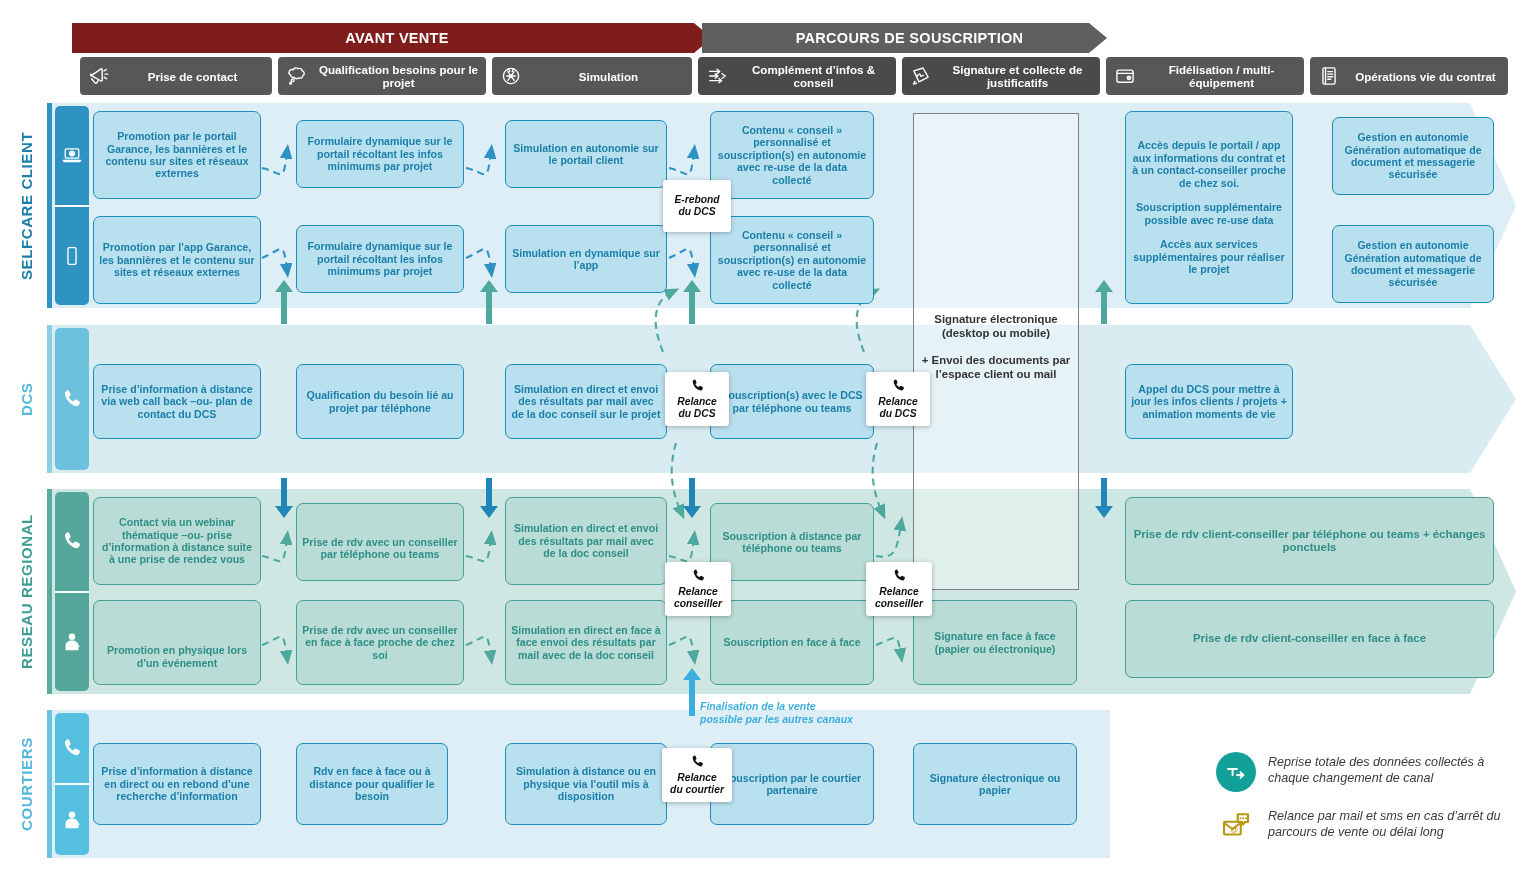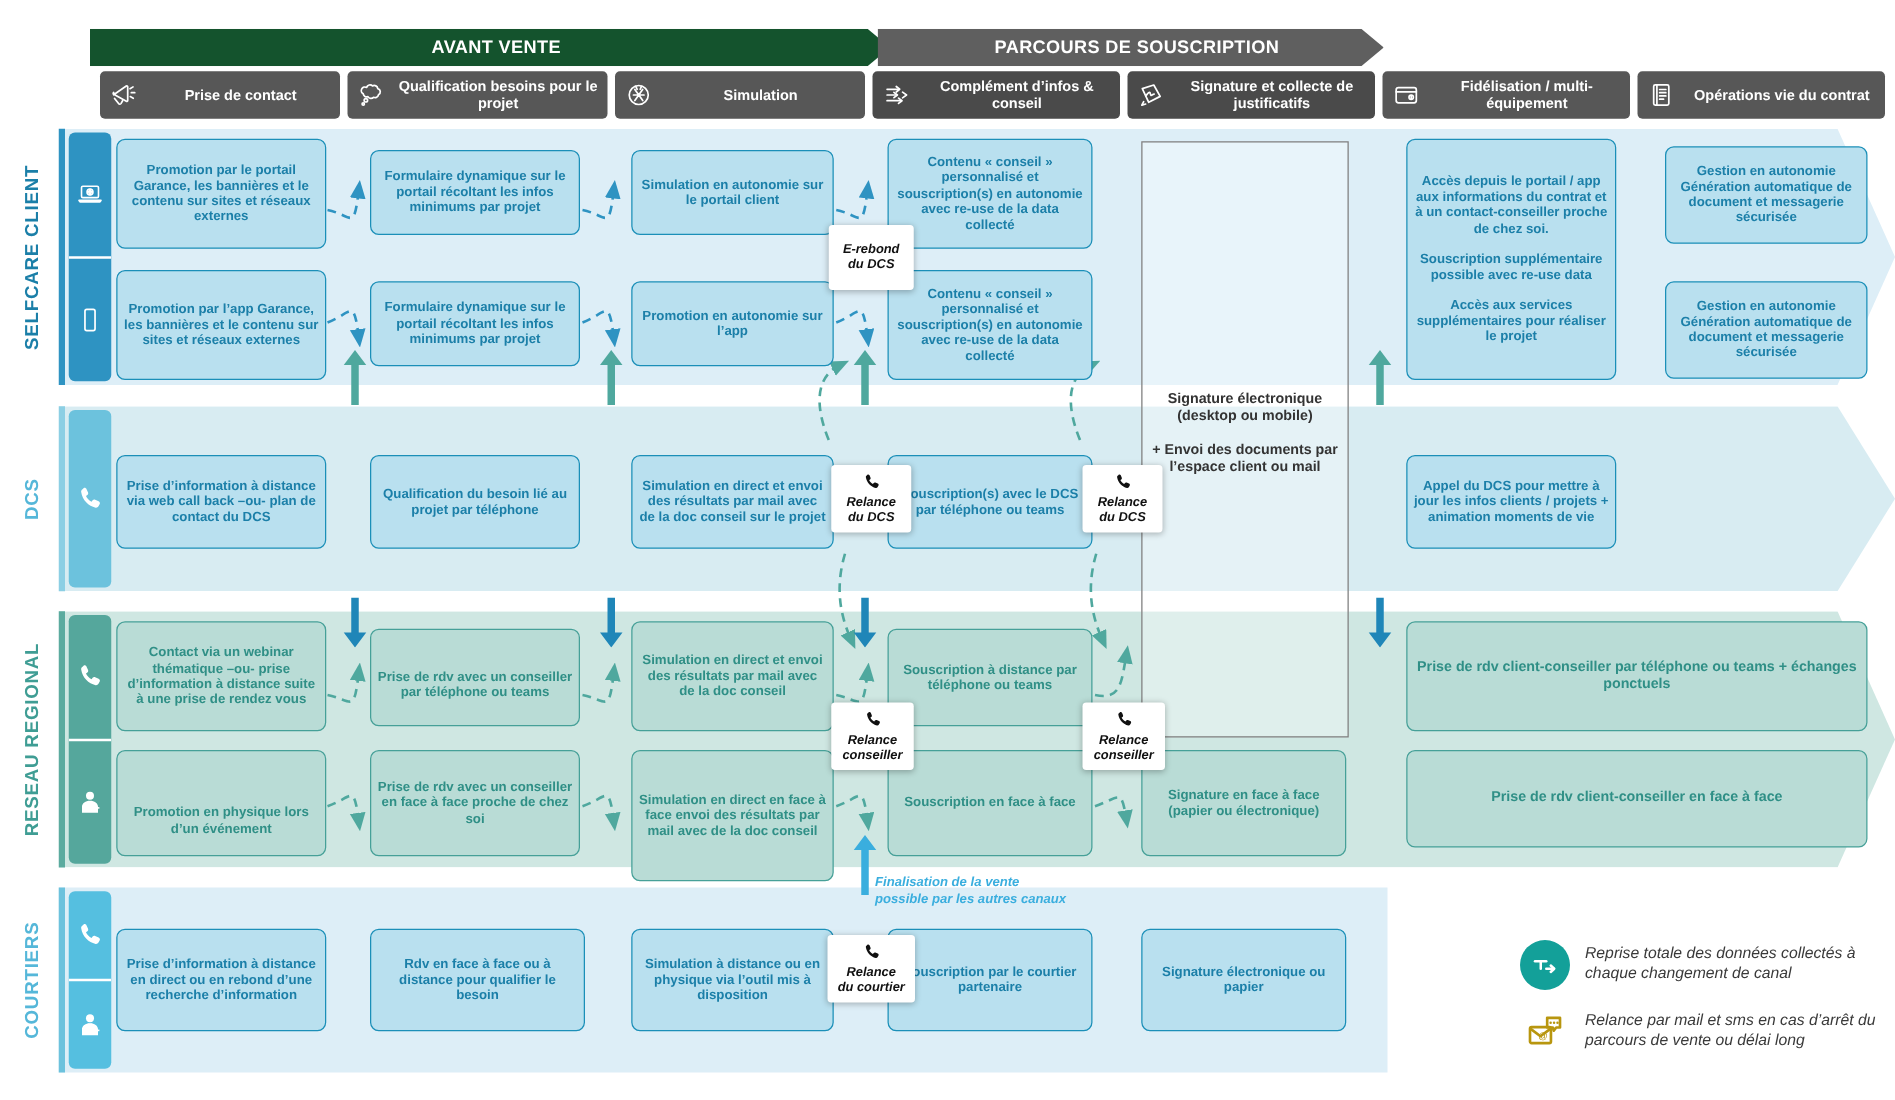--- a/index.html
+++ b/index.html
@@ -92,21 +92,21 @@
   
   #legend { position:absolute; left:1216px; top:752px; width:300px; }
   .leg-row { display:flex; align-items:flex-start; gap:12px; margin-bottom:14px; }
   .leg-ico { flex:0 0 40px; height:40px; display:flex; align-items:center; justify-content:center; }
   .leg-txt { font-style:italic; font-size:12.6px; line-height:1.28; color:#3a3a3a; padding-top:2px; }
 </style>
 </head>
 <body>
 
 <div id="phase-row">
-    <div class="phase" style="left: 0px; width: 640px; background: #14532d; clip-path: polygon(0px 0px, calc(100% - 18px) 0px, 100% 50%, calc(100% - 18px) 100%, 0px 100%);">
+    <div class="phase" style="left: 0px; width: 640px; background: #7f1d1d; clip-path: polygon(0px 0px, calc(100% - 18px) 0px, 100% 50%, calc(100% - 18px) 100%, 0px 100%);">
       <span class="ptxt">AVANT VENTE</span>
     </div>
     <div class="phase" style="left: 630px; width: 405px; background: rgb(95, 95, 95); clip-path: polygon(0px 0px, calc(100% - 18px) 0px, 100% 50%, calc(100% - 18px) 100%, 0px 100%);">
       <span class="ptxt">PARCOURS DE SOUSCRIPTION</span>
     </div>
   </div>
 
 <div id="stage-row">
     <div class="stage" style="left: 0px; width: 192px;">
       <span class="sicon">
@@ -311,21 +311,21 @@
     <div class="node blue" style="left: 710px; top: 111px; width: 164px; height: 88px; font-size: 10.6px; z-index: 10;">
       <span style="white-space: pre-line;">Contenu « conseil » personnalisé et souscription(s) en autonomie avec re-use de la data collecté</span>
     </div>
     <div class="node blue" style="left: 93px; top: 216px; width: 168px; height: 88px; font-size: 10.6px; z-index: 10;">
       <span style="white-space: pre-line;">Promotion par l’app Garance, les bannières et le contenu sur sites et réseaux externes</span>
     </div>
     <div class="node blue" style="left: 296px; top: 225px; width: 168px; height: 68px; font-size: 10.6px; z-index: 10;">
       <span style="white-space: pre-line;">Formulaire dynamique sur le portail récoltant les infos minimums par projet</span>
     </div>
     <div class="node blue" style="left: 505px; top: 225px; width: 162px; height: 68px; font-size: 10.6px; z-index: 10;">
-      <span style="white-space: pre-line;">Promotion en autonomie sur l’app</span>
+      <span style="white-space: pre-line;">Simulation en dynamique sur l’app</span>
     </div>
     <div class="node blue" style="left: 710px; top: 216px; width: 164px; height: 88px; font-size: 10.6px; z-index: 10;">
       <span style="white-space: pre-line;">Contenu « conseil » personnalisé et souscription(s) en autonomie avec re-use de la data collecté</span>
     </div>
     <div class="node blue" style="left: 1125px; top: 111px; width: 168px; height: 193px; font-size: 10.6px; z-index: 10;">
       <span style="white-space: pre-line;">Accès depuis le portail / app aux informations du contrat et à un contact-conseiller proche de chez soi.
 
 Souscription supplémentaire possible avec re-use data
 
 Accès aux services supplémentaires pour réaliser le projet</span>
@@ -365,36 +365,36 @@
     </div>
     <div class="node green" style="left: 1125px; top: 497px; width: 369px; height: 88px; font-size: 11.4px; z-index: 10;">
       <span style="white-space: pre-line;">Prise de rdv client-conseiller par téléphone ou teams + échanges ponctuels</span>
     </div>
     <div class="node green" style="left: 93px; top: 600px; width: 168px; height: 85px; font-size: 10.6px; z-index: 10;">
       <span style="white-space: pre-line; margin-top: 28px;">Promotion en physique lors d’un événement</span>
     </div>
     <div class="node green" style="left: 296px; top: 600px; width: 168px; height: 85px; font-size: 10.6px; z-index: 10;">
       <span style="white-space: pre-line;">Prise de rdv avec un conseiller en face à face proche de chez soi</span>
     </div>
-    <div class="node green" style="left: 505px; top: 600px; width: 162px; height: 105px; font-size: 10.6px; z-index: 10;">
+    <div class="node green" style="left: 505px; top: 600px; width: 162px; height: 85px; font-size: 10.6px; z-index: 10;">
       <span style="white-space: pre-line;">Simulation en direct en face à face envoi des résultats par mail avec de la doc conseil</span>
     </div>
     <div class="node green" style="left: 710px; top: 600px; width: 164px; height: 85px; font-size: 10.6px; z-index: 10; justify-content: center;">
       <span style="white-space: pre-line;">Souscription en face à face</span>
     </div>
     <div class="node green" style="left: 913px; top: 600px; width: 164px; height: 85px; font-size: 10.6px; z-index: 10;">
       <span style="white-space: pre-line;">Signature en face à face (papier ou électronique)</span>
     </div>
     <div class="node green" style="left: 1125px; top: 600px; width: 369px; height: 78px; font-size: 11.4px; z-index: 10;">
       <span style="white-space: pre-line;">Prise de rdv client-conseiller en face à face</span>
     </div>
     <div class="node blue" style="left: 93px; top: 743px; width: 168px; height: 82px; font-size: 10.6px; z-index: 10;">
       <span style="white-space: pre-line;">Prise d’information à distance en direct ou en rebond d’une recherche d’information</span>
     </div>
-    <div class="node blue" style="left: 296px; top: 743px; width: 172px; height: 82px; font-size: 10.6px; z-index: 10;">
+    <div class="node blue" style="left: 296px; top: 743px; width: 152px; height: 82px; font-size: 10.6px; z-index: 10;">
       <span style="white-space: pre-line;">Rdv en face à face ou à distance pour qualifier le besoin</span>
     </div>
     <div class="node blue" style="left: 505px; top: 743px; width: 162px; height: 82px; font-size: 10.6px; z-index: 10;">
       <span style="white-space: pre-line;">Simulation à distance ou en physique via l’outil mis à disposition</span>
     </div>
     <div class="node blue" style="left: 710px; top: 743px; width: 164px; height: 82px; font-size: 10.6px; z-index: 10;">
       <span style="white-space: pre-line;">Souscription par le courtier partenaire</span>
     </div>
     <div class="node blue" style="left: 913px; top: 743px; width: 164px; height: 82px; font-size: 10.6px; z-index: 10;">
       <span style="white-space: pre-line;">Signature électronique ou papier</span>

